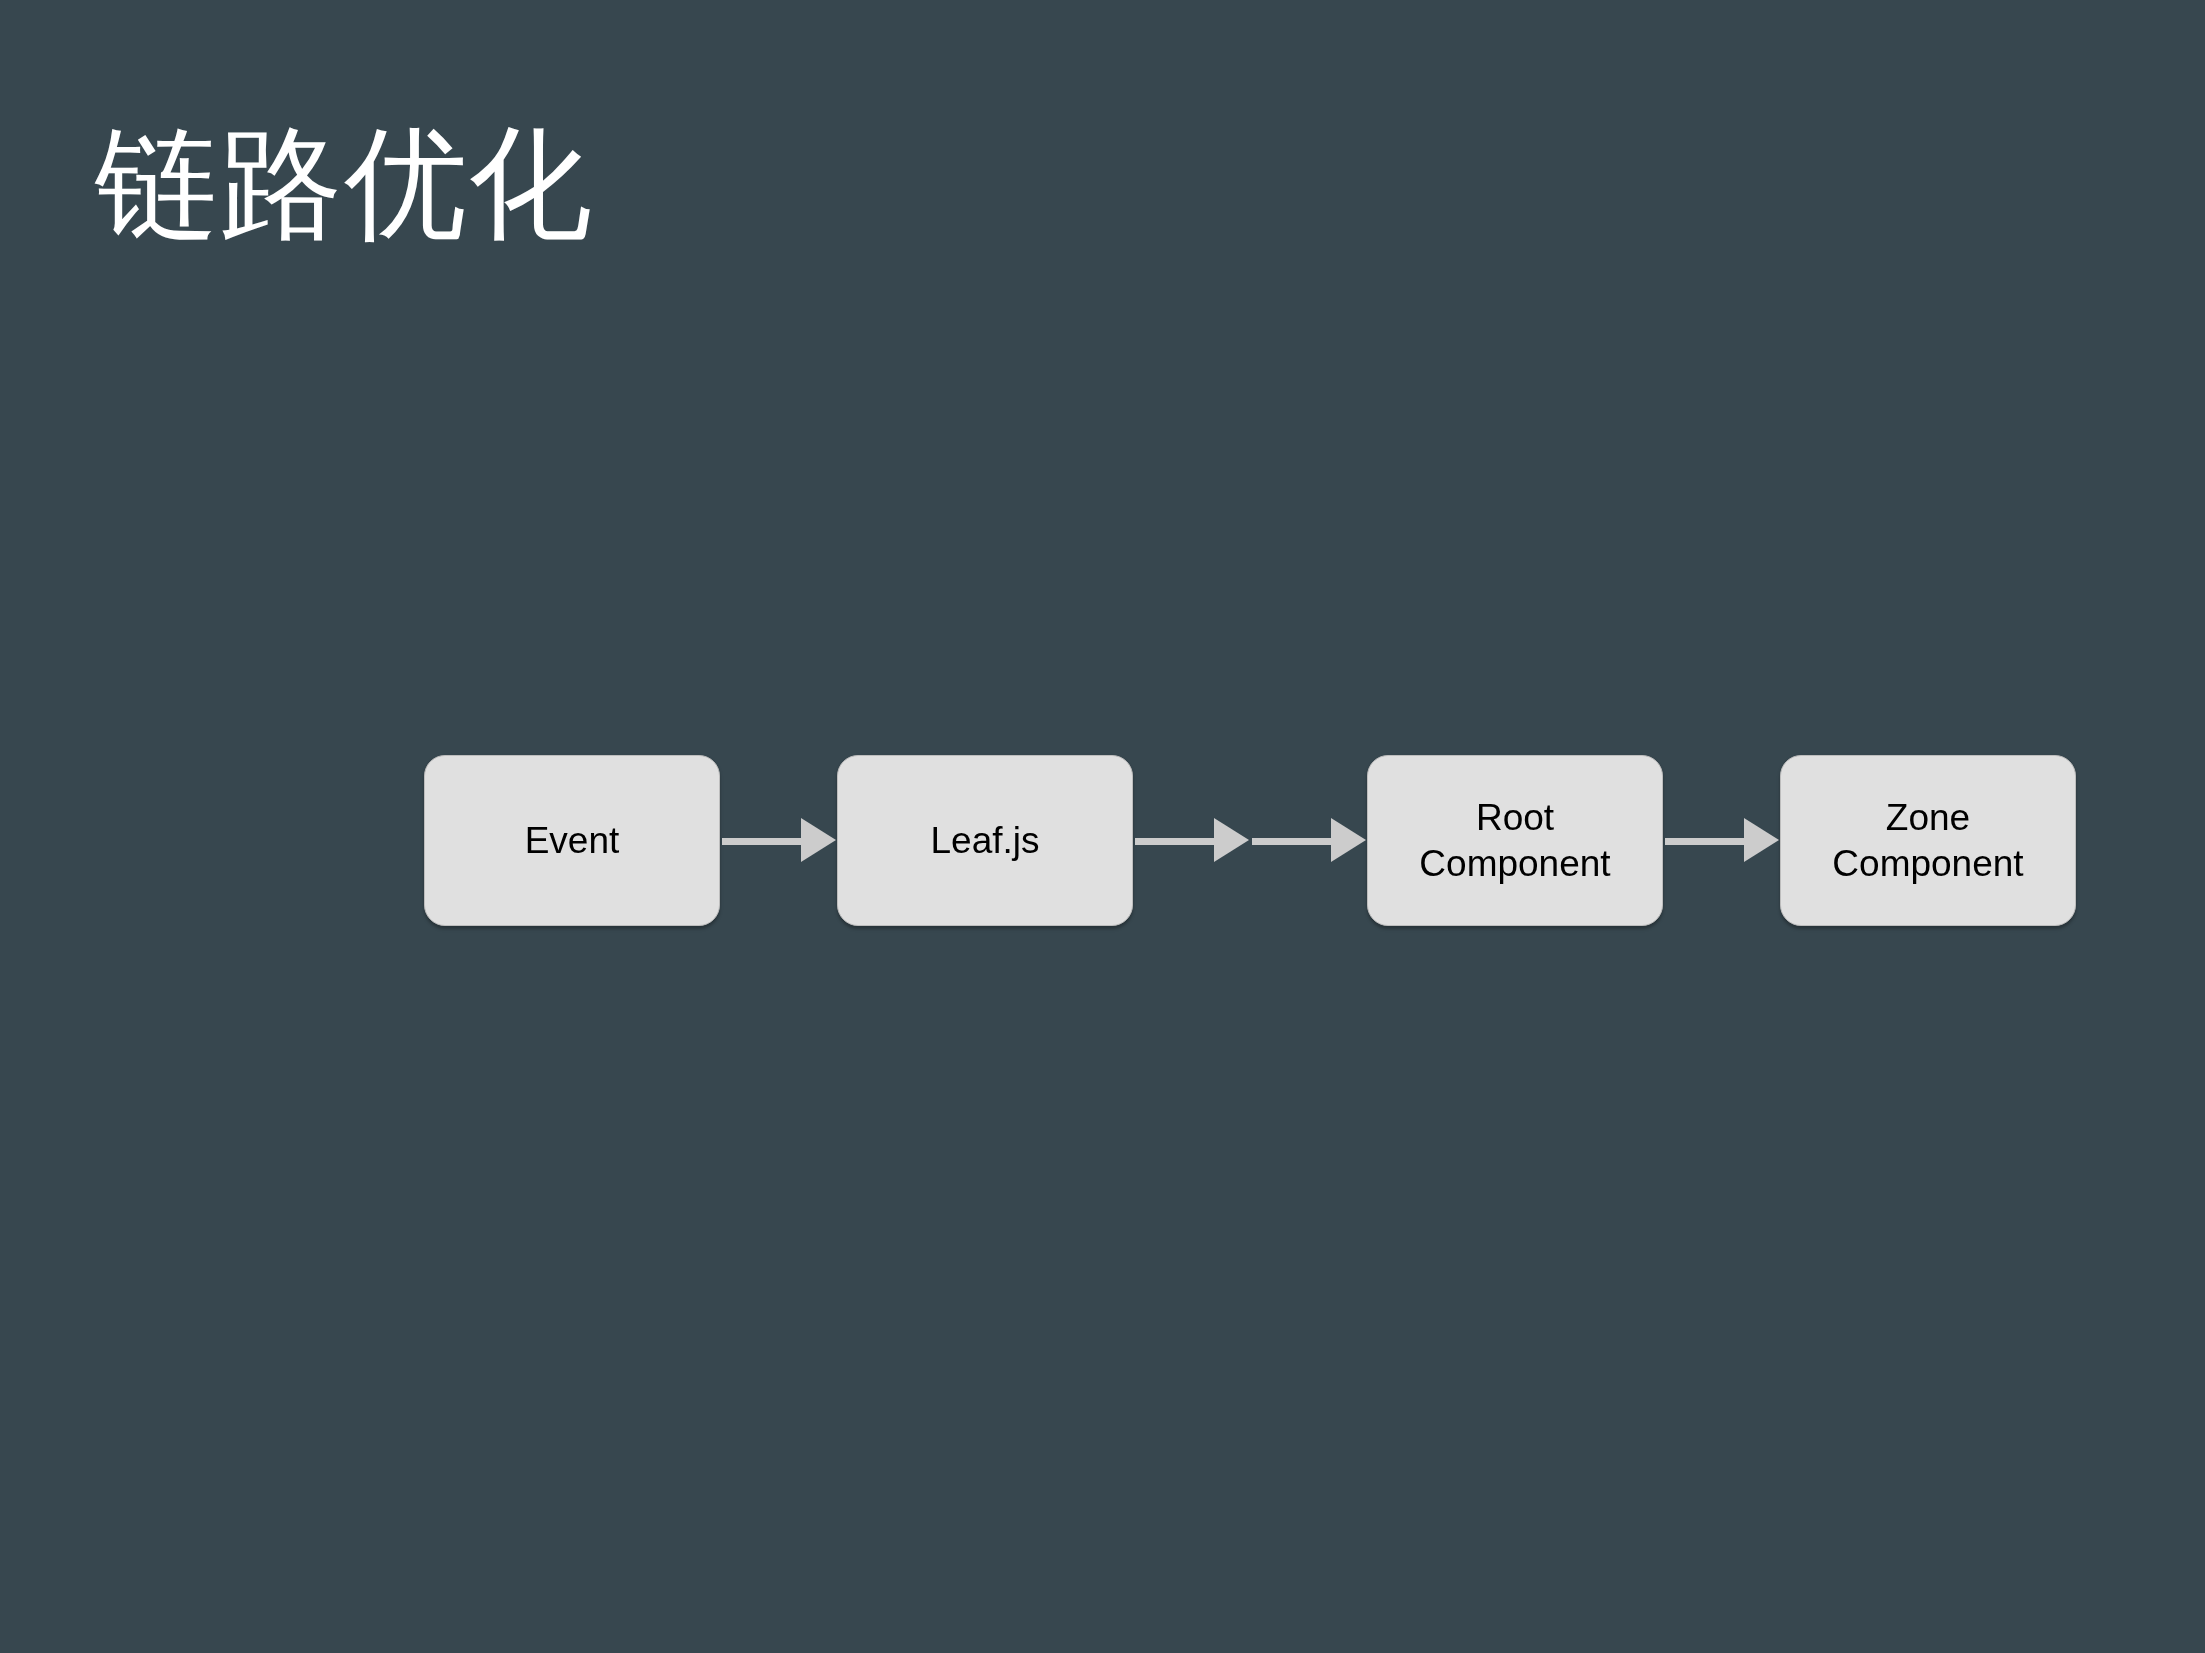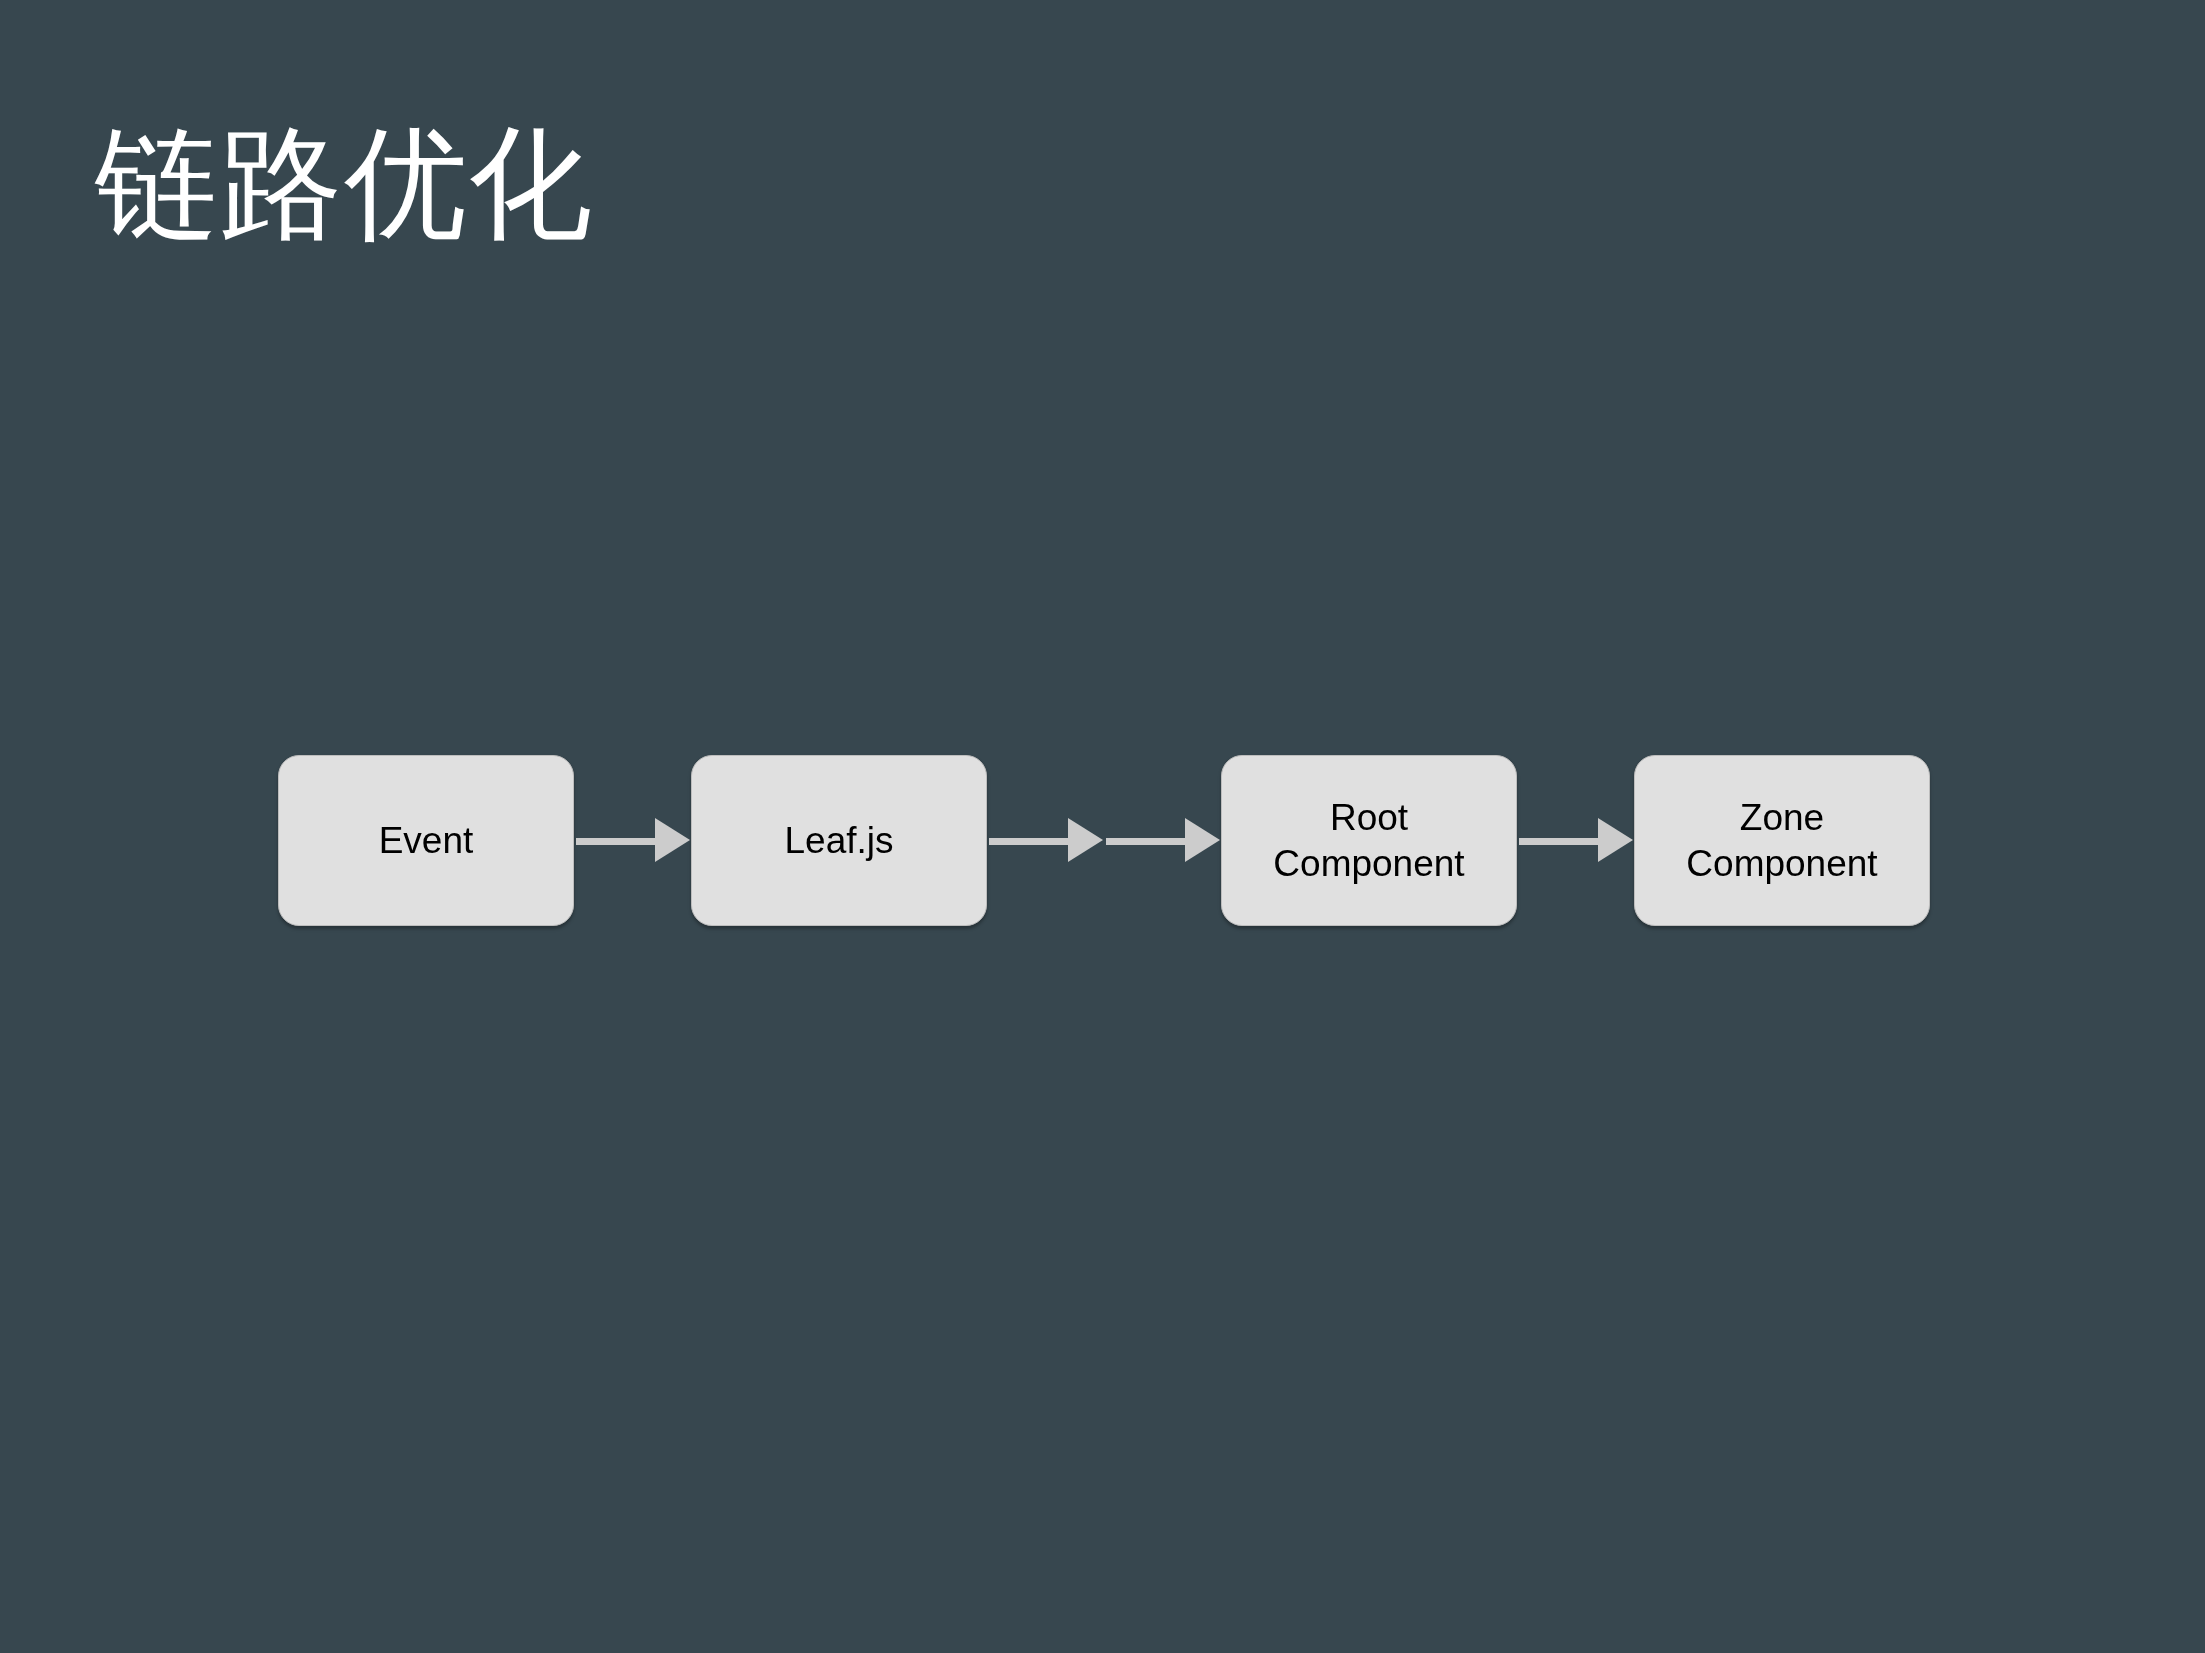--- a/index.html
+++ b/index.html
@@ -42,21 +42,21 @@
   
   #flow-diagram {
     position: absolute;
     left: 132px;
     top: 755px;
     width: 1944px;
     height: 171px;
     display: flex;
     flex-direction: row;
     align-items: center;
-    justify-content: center;
+    justify-content: flex-end;
   }
 
   .flow-node {
     flex: 0 0 296px;
     width: 296px;
     height: 171px;
     box-sizing: border-box;
     background: #e0e0e0;
     border: 1.6px solid #bdbdbd;
     border-radius: 21px;

